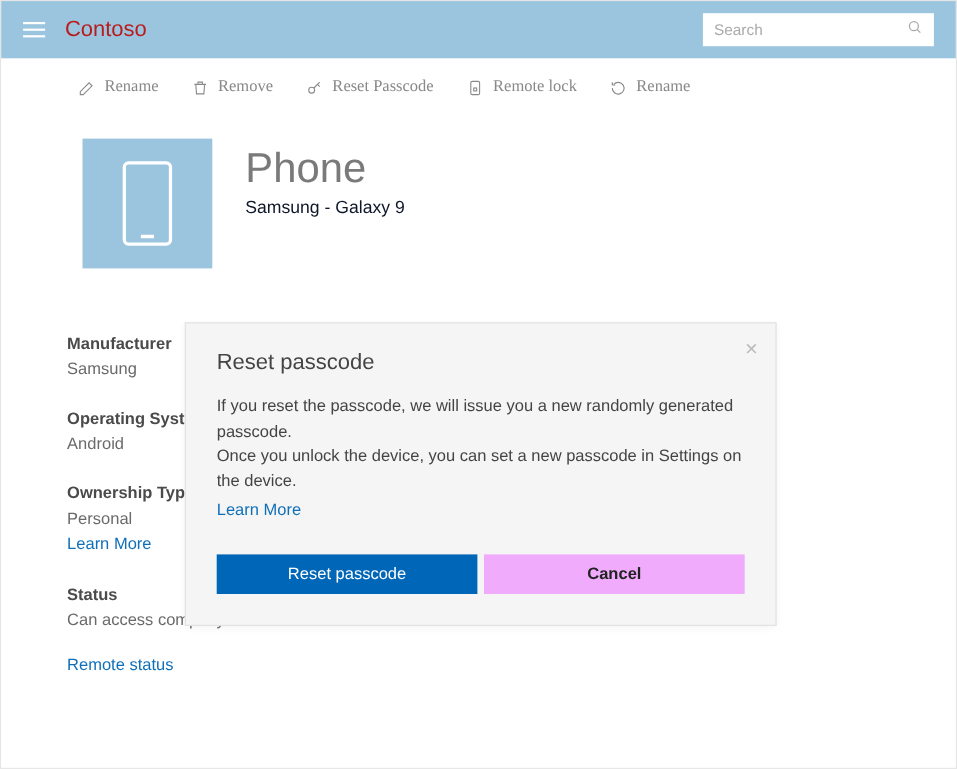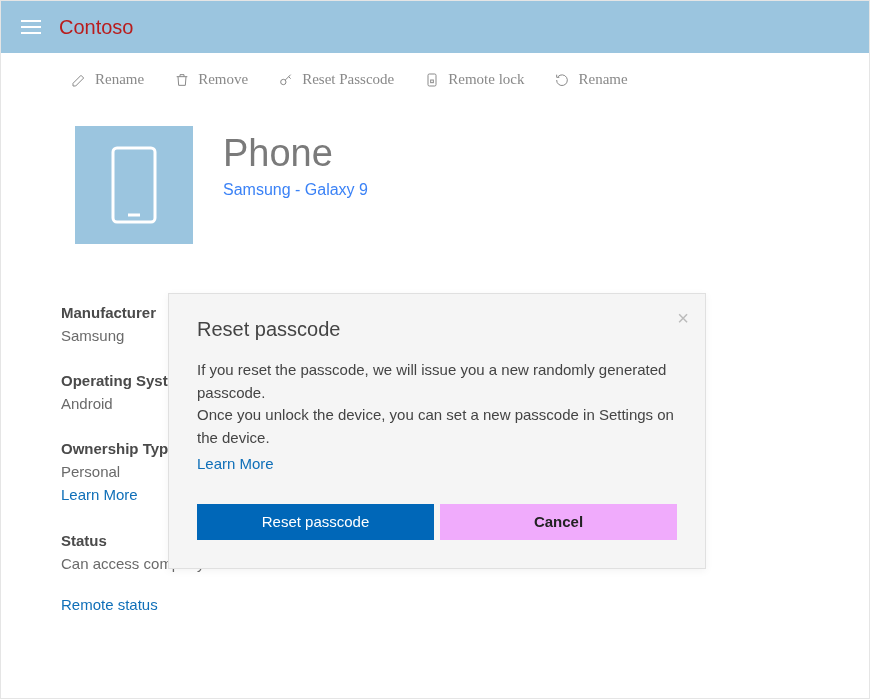--- a/index.html
+++ b/index.html
@@ -65,21 +65,21 @@
       margin-bottom: 60px;
       padding-left: 14px;
     }
     .device-tile {
       width: 118px; height: 118px;
       background: #9bc5df;
       display: flex; align-items: center; justify-content: center;
     }
     .device-tile svg { width: 46px; height: 78px; }
     .device-title { color: #7a7a7a; font-size: 38px; font-weight: 300; margin-top: 6px; }
-    .device-subtitle { color: #3b82f6; font-size: 16px; margin-top: 6px; }
+    .device-subtitle { color: #0f172a; font-size: 16px; margin-top: 6px; }
 
     .info-block { margin-bottom: 28px; }
     .info-label { color: #4a4a4a; font-size: 15px; font-weight: 600; margin-bottom: 6px; }
     .info-value { color: #6a6a6a; font-size: 15px; }
     .link { color: #0f6fb8; font-size: 15px; cursor: pointer; margin-top: 6px; display: inline-block; }
 
     .modal {
       position: absolute;
       left: 168px;
       top: 293px;
@@ -110,20 +110,29 @@
 
 <div class="header">
   <div class="header-left">
     <div class="hamburger">
       <span></span>
         <span></span>
         <span></span>
     </div>
     <div class="brand">Contoso</div>
   </div>
+  <div class="search-box">
+    <input type="text" placeholder="Search" style="">
+    <span class="search-icon">
+      <svg width="14" height="14" viewBox="0 0 24 24" fill="none" stroke="currentColor" stroke-width="2">
+          <circle cx="10" cy="10" r="7"></circle>
+          <line x1="20" y1="20" x2="15" y2="15"></line>
+        </svg>
+    </span>
+  </div>
 </div>
 
 <div class="toolbar">
   <div class="toolbar-item">
     <svg viewBox="0 0 24 24" fill="none" stroke="currentColor" stroke-width="1.5">
         <path d="M3 17l12-12 4 4L7 21H3v-4z"></path>
       </svg>
     <span>Rename</span>
   </div>
   <div class="toolbar-item">

